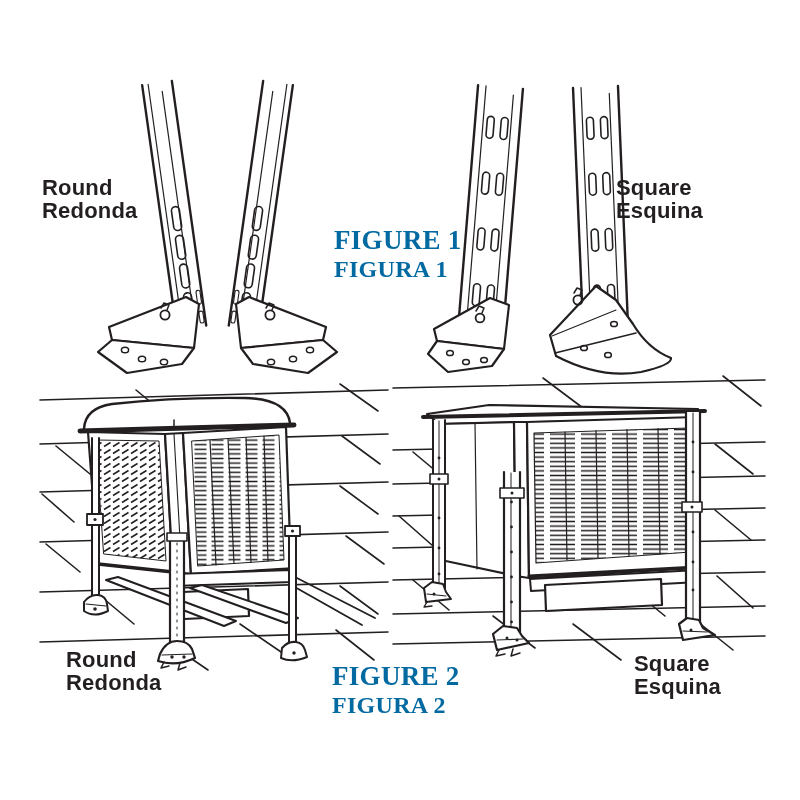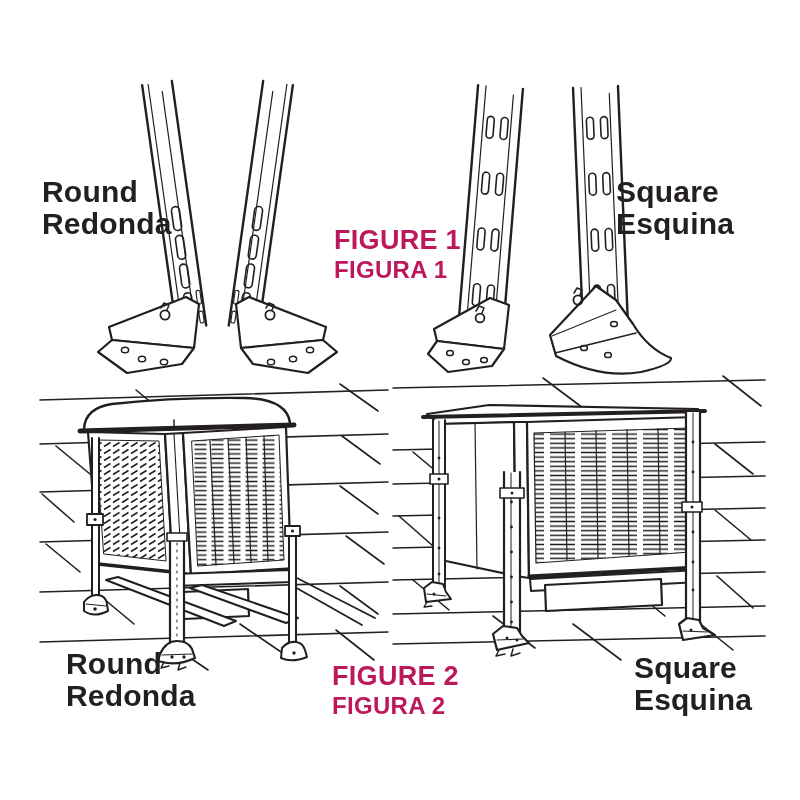--- a/index.html
+++ b/index.html
@@ -1,20 +1,20 @@
 <!DOCTYPE html>
 <html><head>
 <meta charset="utf-8">
 <style>
   html,body{margin:0;padding:0;background:#fff;}
   .canvas{position:relative;width:800px;height:800px;background:#fff;overflow:hidden;
           font-family:"Liberation Sans",sans-serif;color:#231f20;}
   .art{position:absolute;overflow:visible;}
-  .lbl{position:absolute;font-weight:bold;font-size:30px;line-height:1.05;letter-spacing:.2px;color:#231f20;}
-  .fig-title{position:absolute;color:#be185d;}
+  .lbl{position:absolute;font-weight:bold;font-size:22px;line-height:1.05;letter-spacing:.2px;color:#231f20;}
+  .fig-title{position:absolute;color:#0369a1;font-family:Liberation Serif, serif;}
   .fig-title .t1{font-weight:800;font-size:27px;line-height:1.1;letter-spacing:.3px;}
   .fig-title .t2{font-weight:800;font-size:24px;line-height:1.15;letter-spacing:.3px;}
 </style>
 </head>
 <body>
 
 <div class="canvas">
 
   <svg class="art" style="left:85px;top:58px" width="265" height="325" viewBox="0 0 265 325">
     <g stroke="#231f20" fill="none" stroke-linecap="round" stroke-linejoin="round">

